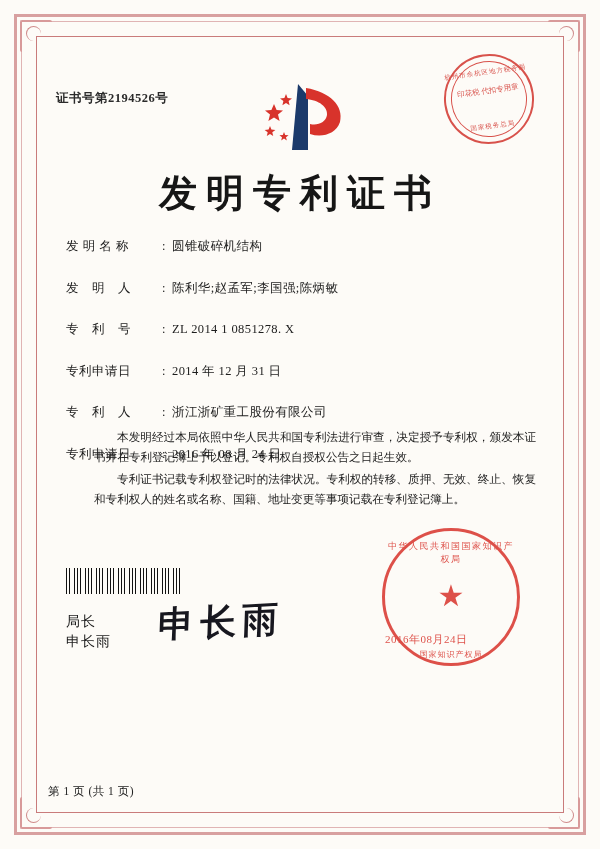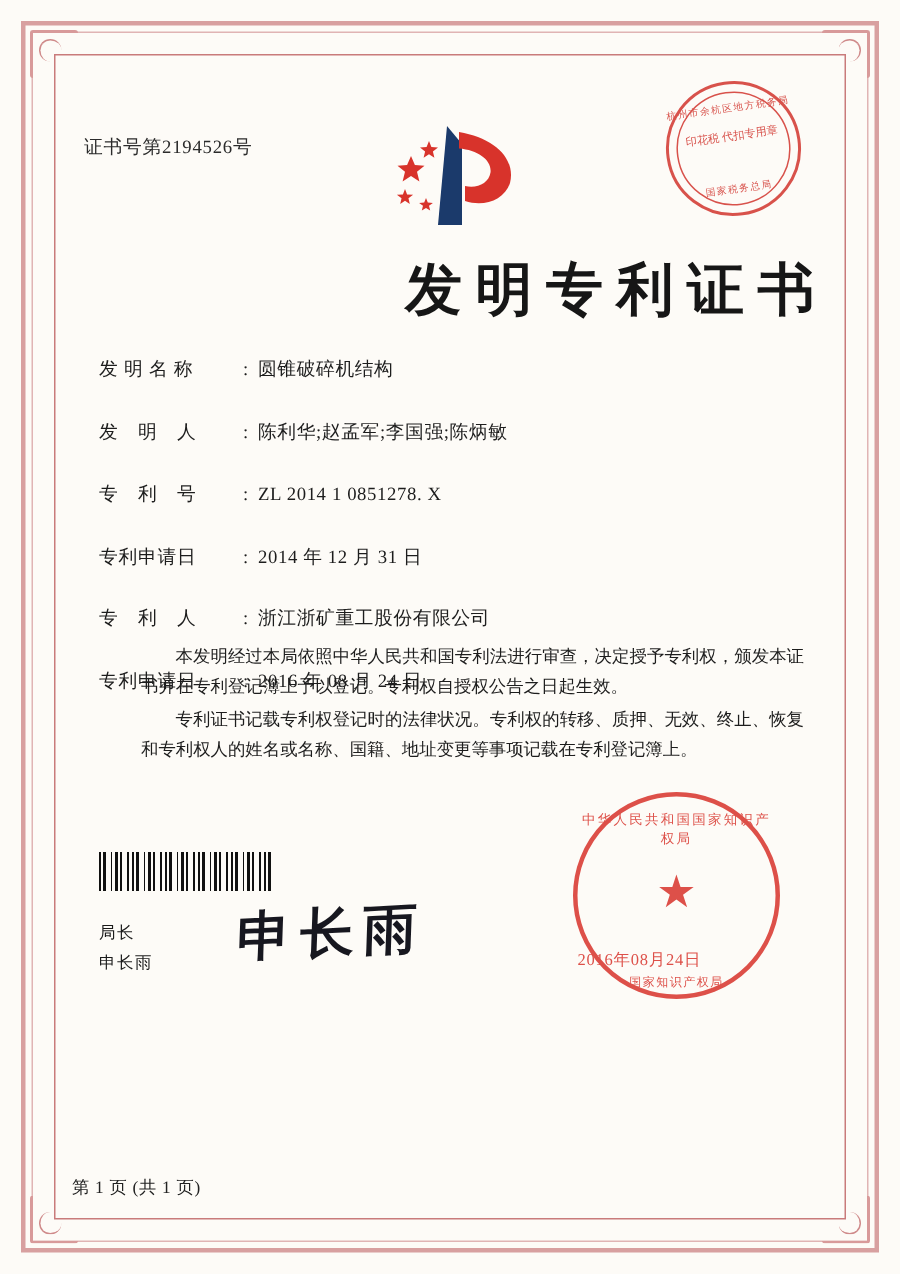--- a/index.html
+++ b/index.html
@@ -83,20 +83,21 @@
   }
 
   
   .cert-no {
     position: absolute;
     left: 8px;
     top: 40px;
     font-size: 12.5px;
     letter-spacing: 0.5px;
     color: #2b2b2b;
+    font-weight: bold;
   }
 
   
   .seal-top {
     position: absolute;
     right: 18px;
     top: 4px;
     width: 86px;
     height: 86px;
     border: 2px solid #d33b34;
@@ -139,21 +140,21 @@
     transform: translateX(-50%);
     width: 104px;
     height: 76px;
   }
 
   
   .title {
     position: absolute;
     left: 0; right: 0;
     top: 118px;
-    text-align: right;
+    text-align: center;
     font-size: 38px;
     letter-spacing: 9px;
     font-weight: bold;
     color: #161616;
     font-family: "DejaVu Serif", serif;
   }
 
   
   .fields {
     position: absolute;
@@ -210,21 +211,21 @@
         #111 0px, #111 1.5px, transparent 1.5px, transparent 3px,
         #111 3px, #111 4.5px, transparent 4.5px, transparent 8px,
         #111 8px, #111 9px, transparent 9px, transparent 11px);
   }
 
   
   .sig-block {
     position: absolute;
     left: 18px;
     top: 562px;
-    font-size: 11px;
+    font-size: 14px;
     line-height: 20px;
     letter-spacing: 1px;
   }
   .sig-hand {
     position: absolute;
     left: 110px;
     top: 548px;
     font-size: 36px;
     font-family: "DejaVu Serif", serif;
     color: #17171f;

